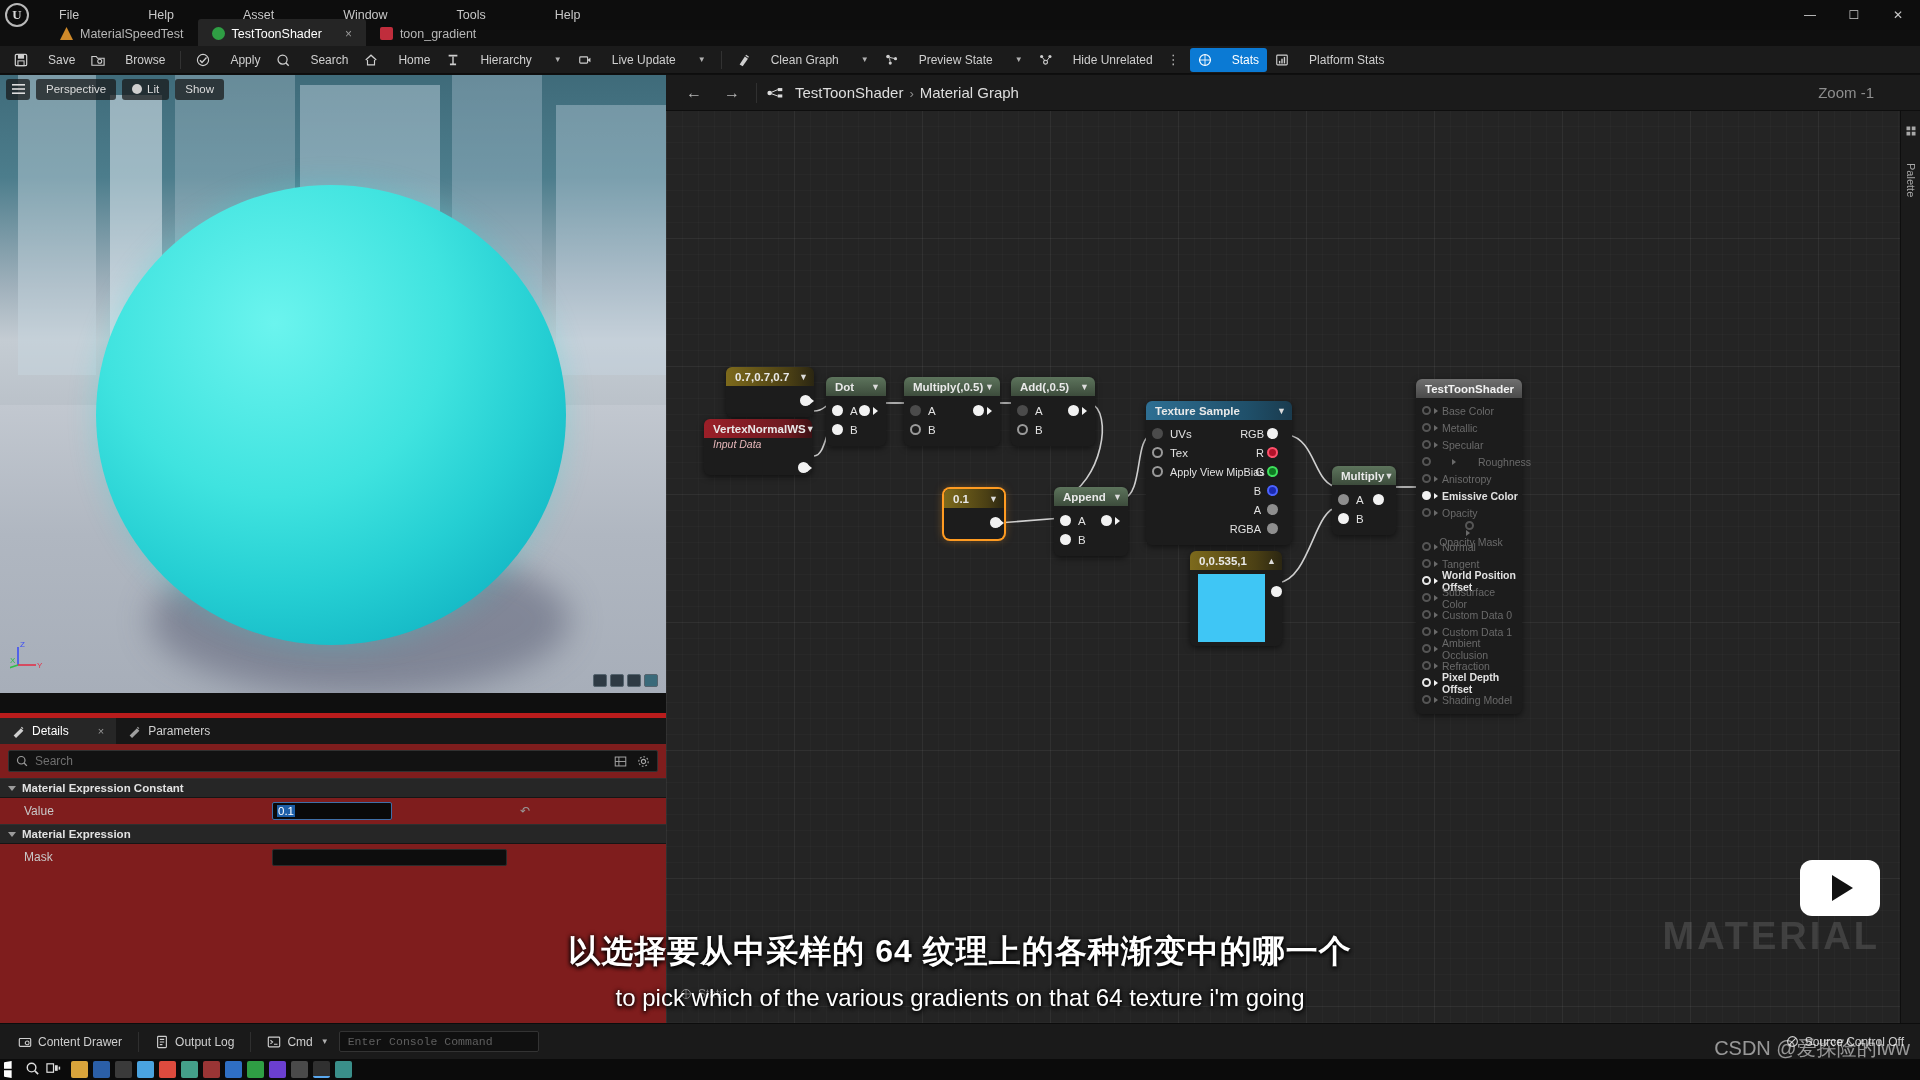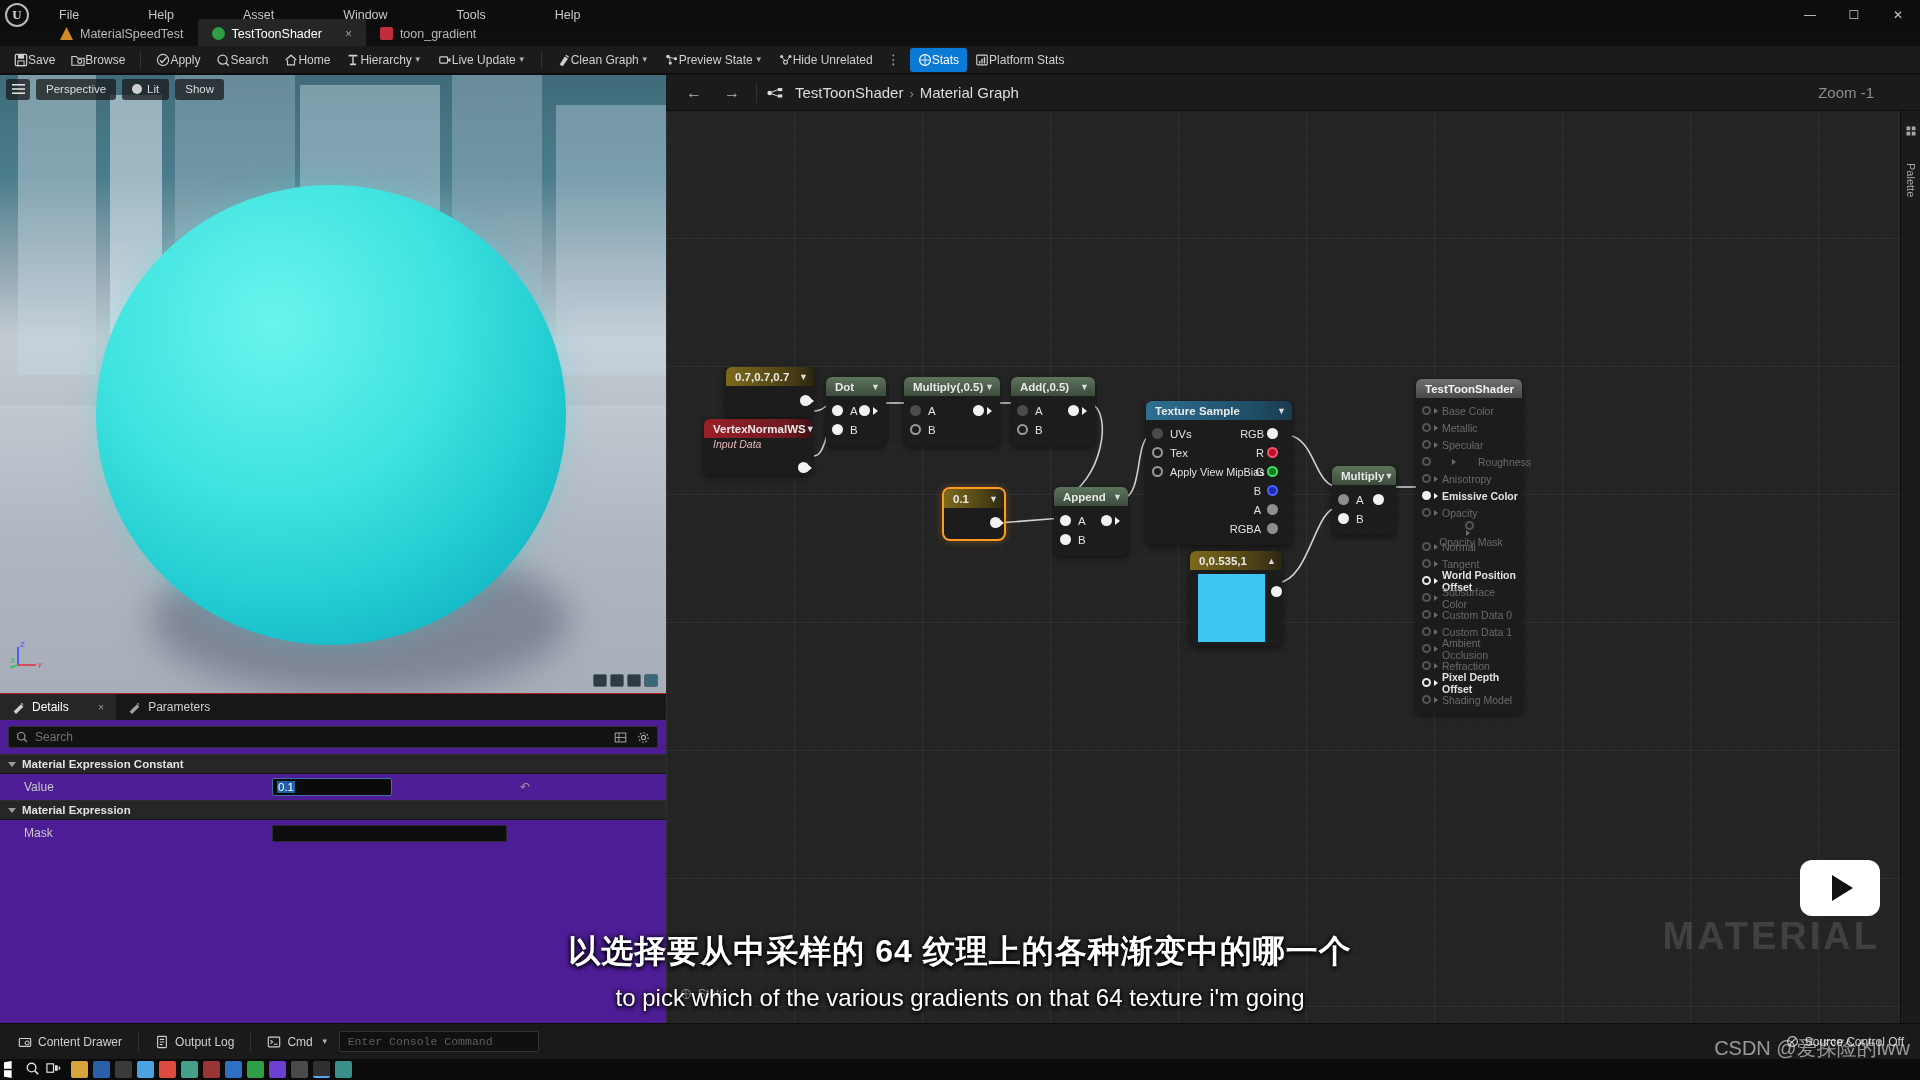--- a/index.html
+++ b/index.html
@@ -49,21 +49,21 @@
   .tab .tabicon { width:13px;height:13px;border-radius:50%; flex:none; }
   .tab .close { margin-left:16px; font-size:12px; color:#9a9a9a; }
 
   
   .toolbar {
     position:absolute; left:0; top:46px; width:1920px; height:28px;
     background:#1b1b1b; display:flex; align-items:center; padding-left:6px;
     border-bottom:1px solid #0d0d0d;
   }
   .tb-btn {
-    display:flex; align-items:center; gap:0; height:24px;
+    display:flex; align-items:center; gap:20px; height:24px;
     padding:0 8px; font-size:12px; color:#cfcfcf; border-radius:3px;
     white-space:nowrap;
   }
   .tb-btn.accent { background:#0b7ad4; color:#fff; }
   .tb-sep { width:1px; height:18px; background:#323232; margin:0 7px; }
   .tb-ico { width:14px;height:14px; flex:none; display:block; }
   .caret { font-size:8px; color:#b0b0b0; margin-left:2px; }
   .kebab { letter-spacing:0; font-size:13px; color:#bbb; padding:0 6px; }
 
   
@@ -109,22 +109,22 @@
   .vp-corner-icons {
     position:absolute; right:8px; bottom:6px; display:flex; gap:3px; align-items:center;
   }
   .vp-corner-icons span {
     width:14px;height:13px;background:#2e3a44;border:1px solid #55646f; border-radius:2px;
     display:inline-block;
   }
 
   
   .detpanel {
-    position:absolute; left:0; top:693px; width:666px; height:330px;
-    background:#4c1d95; border-top:1px solid #b91c1c;
+    position:absolute; left:0; top:713px; width:666px; height:330px;
+    background:#7f1d1d; border-top:5px solid #b91c1c;
   }
   .det-tabs { display:flex; height:26px; background:#171717; }
   .det-tab {
     display:flex;align-items:center;gap:7px;padding:0 12px;height:26px;
     font-size:12px;color:#cfcfcf;
   }
   .det-tab.active { background:#262626; color:#fff; }
   .det-tab .x { margin-left:22px;font-size:11px;color:#9a9a9a; }
   .det-search {
     margin:6px 8px; height:22px; background:#121212; border:1px solid #313131;

